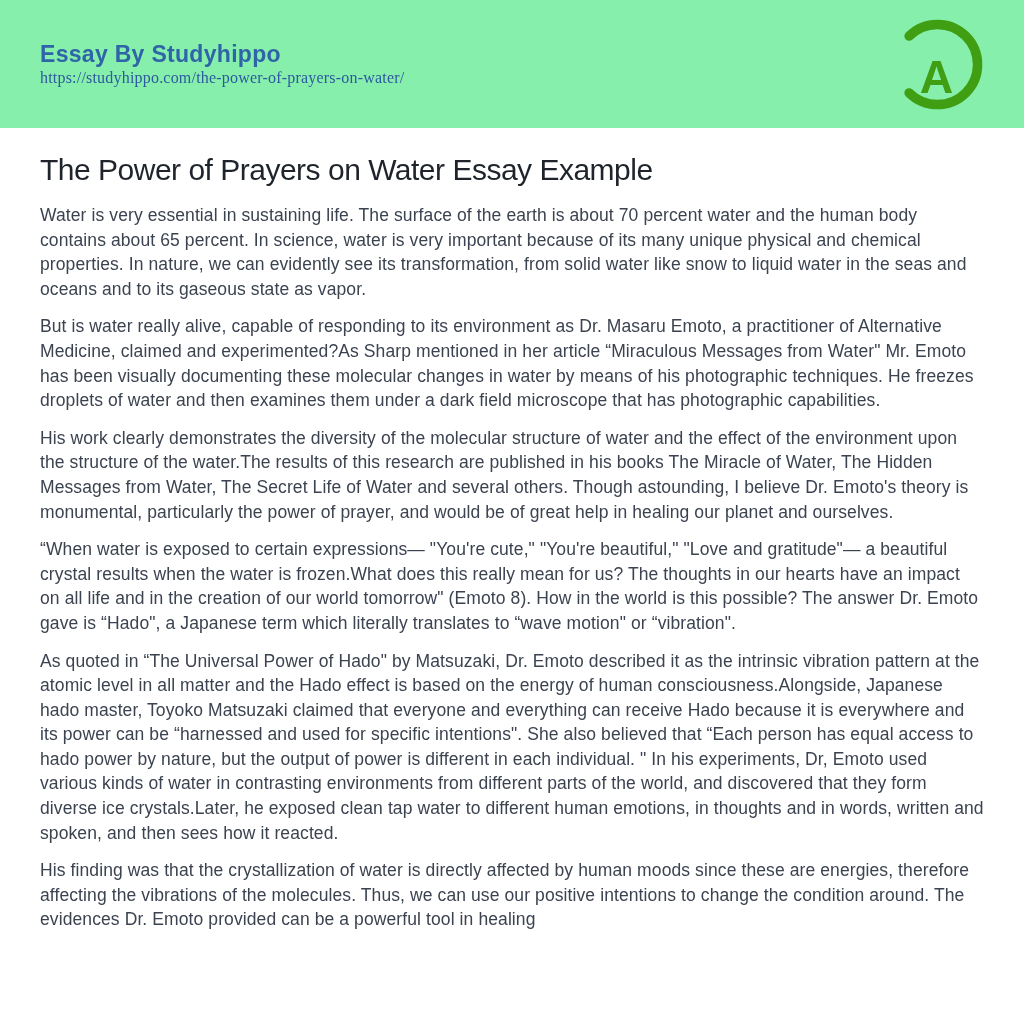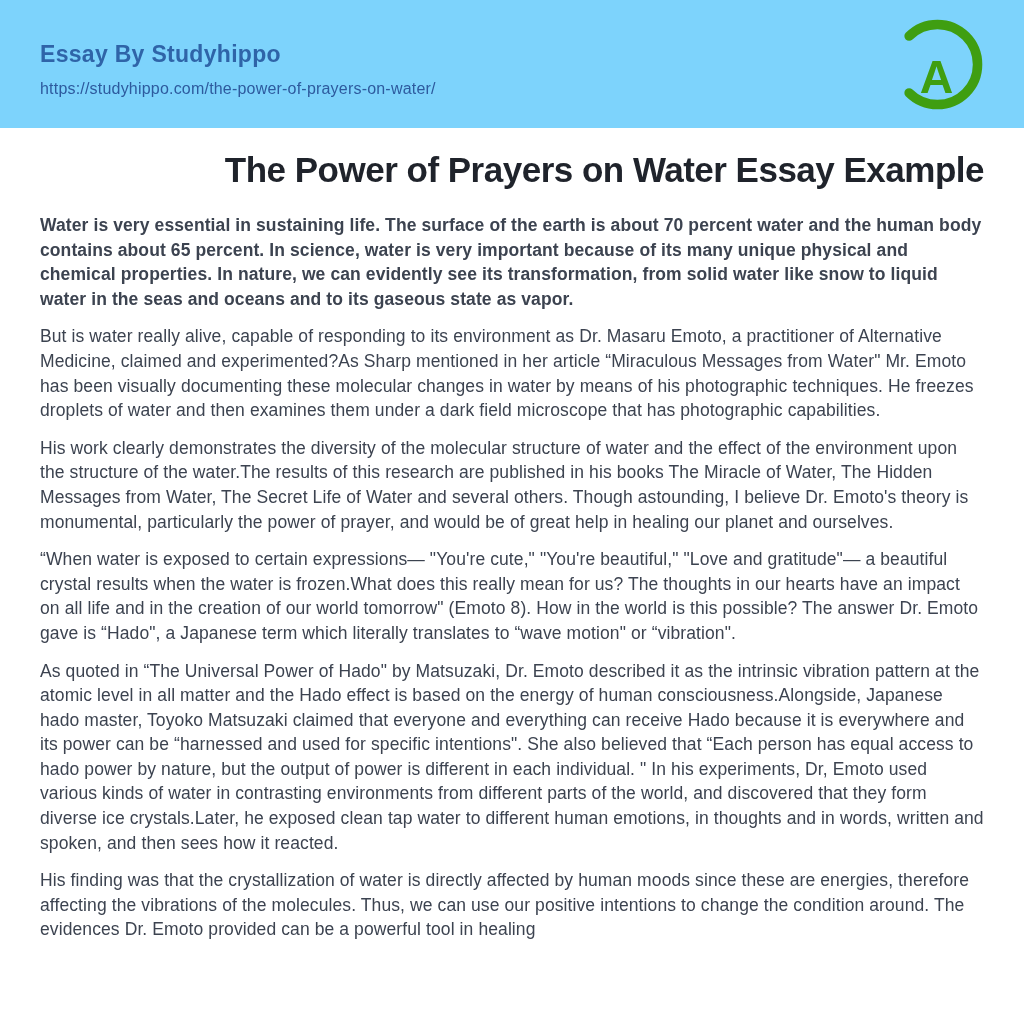--- a/index.html
+++ b/index.html
@@ -8,68 +8,68 @@
     background: #ffffff;
     font-family: "Liberation Sans", "DejaVu Sans", sans-serif;
   }
   body { height: 1027px; overflow: hidden; }
 
   
   .page-header {
     position: relative;
     width: 100%;
     height: 128px;
-    background: #7dd3fc;
+    background: #86efac;
     padding: 42px 40px 0 40px;
   }
   .brand {
     font-size: 23px;
     font-weight: 700;
     letter-spacing: 0.3px;
     color: #2f64a8;
     line-height: 1.1;
   }
   .source-url {
     display: inline-block;
-    margin-top: 13px;
+    margin-top: 2px;
     font-size: 16px;
     letter-spacing: 0.2px;
     color: #2d5a9e;
     text-decoration: none;
     line-height: 1.1;
+    font-family: Liberation Serif, serif;
   }
   .logo-wrap {
     position: absolute;
     top: 17px;
     right: 39px;
     width: 95px;
     height: 95px;
   }
   .logo-wrap svg { display: block; width: 95px; height: 95px; }
 
   
   .essay-main {
     padding: 22px 40px 0 40px;
   }
   .essay-title {
-    font-size: 35px;
-    font-weight: 700;
+    font-size: 30px;
+    font-weight: 400;
     letter-spacing: -0.5px;
     color: #1f232b;
     line-height: 40px;
-    text-align: right;
   }
   .essay-main p {
     margin-top: 13px;
     font-size: 17.5px;
     line-height: 24.6px;
     letter-spacing: 0.1px;
     color: #3c4350;
   }
-  .essay-main p:first-of-type { margin-top: 23px; font-weight: bold; }
+  .essay-main p:first-of-type { margin-top: 13px; }
 </style>
 </head>
 <body>
 
 <header class="page-header">
   <div class="header-text">
     <div class="brand">Essay By Studyhippo</div>
     <a class="source-url" href="#">https://studyhippo.com/the-power-of-prayers-on-water/</a>
   </div>
   <div class="logo-wrap">

